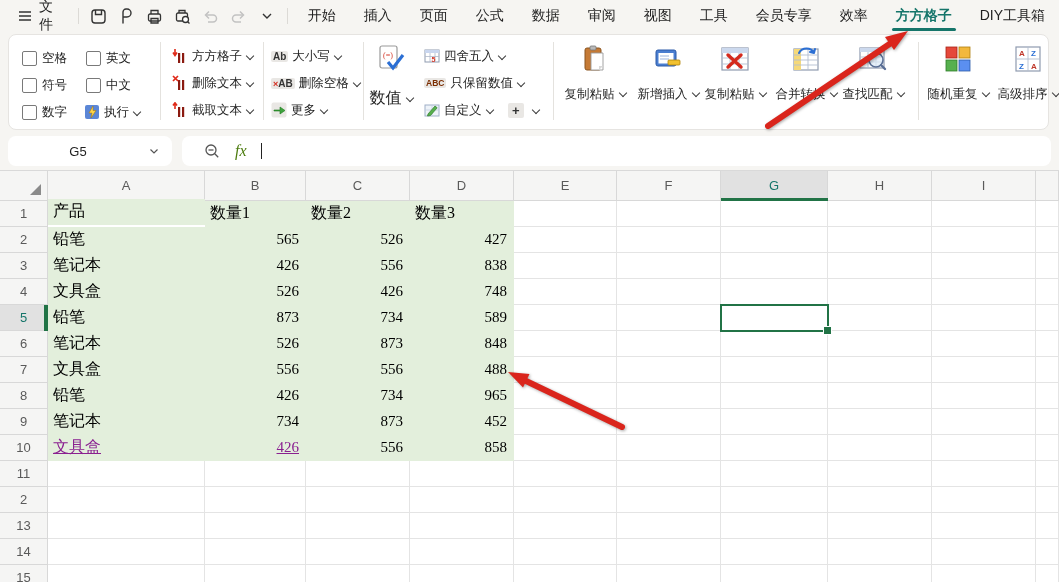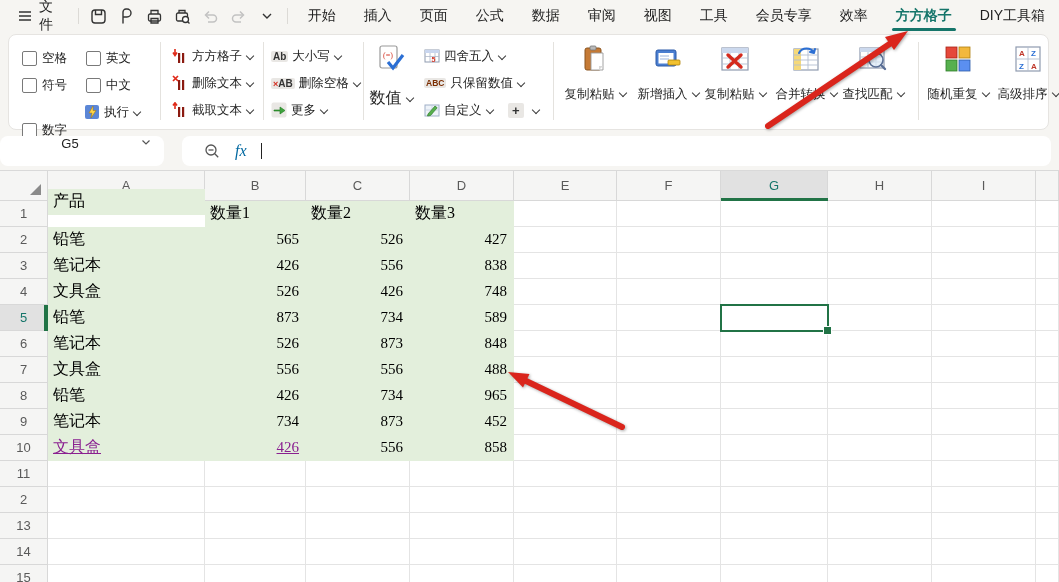--- a/index.html
+++ b/index.html
@@ -26,26 +26,26 @@
         transform:rotate(-45deg);margin-left:5px;vertical-align:2px;flex:0 0 auto}
   .mini{width:16px;height:16px;margin-right:4px;flex:0 0 auto}
   .badge{font-weight:bold;font-size:10px;background:#e9e7e4;border-radius:2px;padding:0 2px;margin-right:4px;color:#333}
   .badge .rx{color:#d42a1d;font-size:9px}
   .bigbtn{position:absolute;width:66px;text-align:center}
   .bigbtn .bicon{width:30px;height:30px;margin:0 auto}
   .bigbtn .blabel{font-size:12.5px;margin-top:8px;white-space:nowrap}
   .numbtn{position:absolute;width:54px;text-align:center}
 
   
-  #namebox{position:absolute;left:0;top:136px;width:164px;height:30px;background:#fff;border-radius:8px;
-      display:flex;align-items:flex-start;font-size:13px}
+  #namebox{position:absolute;left:8px;top:136px;width:164px;height:30px;background:#fff;border-radius:8px;
+      display:flex;align-items:center;font-size:13px}
   #namebox .ref{flex:1;text-align:center}
   #fxbox{position:absolute;left:182px;top:136px;width:869px;height:30px;background:#fff;border-radius:8px;
       display:flex;align-items:center;font-size:14px}
-  #fxbox .fx{font-family:"Liberation Serif",serif;font-style:italic;font-size:16px;color:#0369a1;margin-left:14px}
+  #fxbox .fx{font-family:"Liberation Serif",serif;font-style:italic;font-size:16px;color:#4d7c0f;margin-left:14px}
   .caret{width:1px;height:16px;background:#222;margin-left:14px}
 
   
   #sheet{position:absolute;left:0;top:170px;width:1059px;height:412px;background:#fff;overflow:hidden;border-top:1px solid #d9d9d9}
   .colhead,.rowhead{position:absolute;background:#f5f5f4;box-sizing:border-box;color:#5a5a5a;font-size:13px;
       display:flex;align-items:center;justify-content:center;border-right:1px solid #d8d8d8;border-bottom:1px solid #d8d8d8}
   .colhead.sel,.rowhead.sel{background:#e1e1e1;color:#15756a}
   .cell{position:absolute;box-sizing:border-box;border-right:1px solid #e4e4e4;border-bottom:1px solid #e4e4e4;
       font-family:"Liberation Serif","DejaVu Serif",serif;font-size:16px;color:#000;
       display:flex;align-items:center;overflow:hidden}
@@ -146,21 +146,21 @@
     <span>英文</span>
   </label>
 <label class="ritem" style="left:22px;top:75px">
     <span class="chk"></span>
     <span>符号</span>
   </label>
 <label class="ritem" style="left:86px;top:75px">
     <span class="chk"></span>
     <span>中文</span>
   </label>
-<label class="ritem" style="left:22px;top:120px">
+<label class="ritem" style="left:22px;top:102px">
     <span class="chk"></span>
     <span>数字</span>
   </label>
 <div class="ritem" style="left:84px;top:102px">
   <svg class="mini" viewBox="0 0 16 16">
       <rect x="1" y="1" width="14" height="14" rx="2" fill="#5b86d6"></rect>
       <polygon points="9,2 5,9 8,9 7,14 12,6.5 9,6.5" fill="#ffd54a" stroke="#a87400" stroke-width="0.5"></polygon>
     </svg>
   <span>执行</span>
     <span class="chev"></span>
@@ -342,21 +342,21 @@
       <div class="colhead" style="left: 205px; top: 0px; width: 101px; height: 30px;">B</div>
       <div class="colhead" style="left: 306px; top: 0px; width: 104px; height: 30px;">C</div>
       <div class="colhead" style="left: 410px; top: 0px; width: 104px; height: 30px;">D</div>
       <div class="colhead" style="left: 514px; top: 0px; width: 103px; height: 30px;">E</div>
       <div class="colhead" style="left: 617px; top: 0px; width: 104px; height: 30px;">F</div>
       <div class="colhead sel" style="left: 721px; top: 0px; width: 107px; height: 30px;">G</div>
       <div class="colhead" style="left: 828px; top: 0px; width: 104px; height: 30px;">H</div>
       <div class="colhead" style="left: 932px; top: 0px; width: 104px; height: 30px;">I</div>
       <div class="colhead" style="left: 1036px; top: 0px; width: 23px; height: 30px;"></div>
       <div class="rowhead" style="left: 0px; top: 30px; width: 48px; height: 26px;">1</div>
-      <div class="cell green txt" style="left: 48px; top: 18px; width: 157px; height: 26px;">产品</div>
+      <div class="cell green txt" style="left: 48px; top: 28px; width: 157px; height: 26px;">产品</div>
       <div class="cell green txt" style="left: 205px; top: 30px; width: 101px; height: 26px;">数量1</div>
       <div class="cell green txt" style="left: 306px; top: 30px; width: 104px; height: 26px;">数量2</div>
       <div class="cell green txt" style="left: 410px; top: 30px; width: 104px; height: 26px;">数量3</div>
       <div class="cell" style="left: 514px; top: 30px; width: 103px; height: 26px;"></div>
       <div class="cell" style="left: 617px; top: 30px; width: 104px; height: 26px;"></div>
       <div class="cell" style="left: 721px; top: 30px; width: 107px; height: 26px;"></div>
       <div class="cell" style="left: 828px; top: 30px; width: 104px; height: 26px;"></div>
       <div class="cell" style="left: 932px; top: 30px; width: 104px; height: 26px;"></div>
       <div class="cell" style="left: 1036px; top: 30px; width: 23px; height: 26px;"></div>
       <div class="rowhead" style="left: 0px; top: 56px; width: 48px; height: 26px;">2</div>

